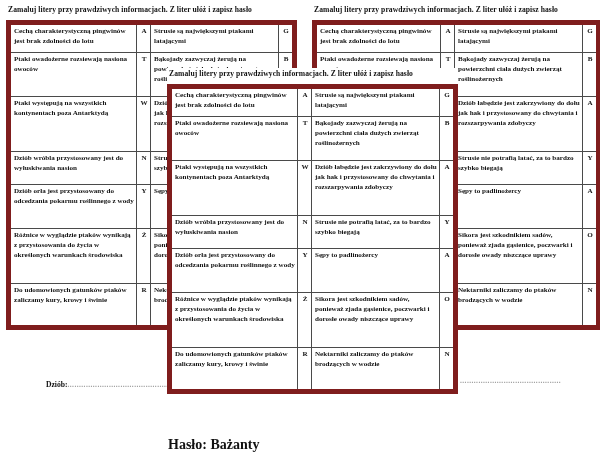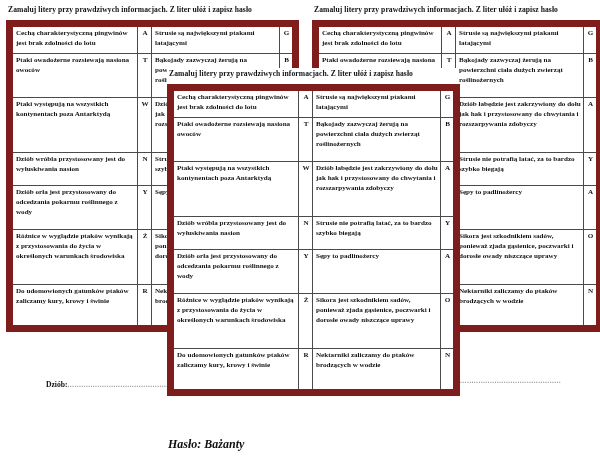--- a/index.html
+++ b/index.html
@@ -26,21 +26,21 @@
     font-weight: bold;
     line-height: 1.45;
     color: #111;
     margin: 0 0 5px 2px;
     letter-spacing: 0.01em;
   }
   table.quiz {
     border-collapse: collapse;
     table-layout: fixed;
     background: #ffffff;
-    border: 7px solid #7f1d1d;
+    border: 5px solid #7f1d1d;
   }
   table.quiz td {
     border: 1px solid #4a4a4a;
     vertical-align: top;
     font-size: 7.1px;
     font-weight: bold;
     line-height: 1.42;
     padding: 1px 2px 1px 3px;
     color: #141414;
     background: #ffffff;
@@ -65,25 +65,24 @@
     color: #111;
   }
   .dots {
     display: inline-block;
     color: #9a9a9a;
     letter-spacing: 0.4px;
     font-size: 7.6px;
   }
   .haslo-answer {
     position: absolute;
-    font-size: 12px;
+    font-size: 14px;
     font-weight: bold;
     color: #111;
     white-space: nowrap;
-    font-style: italic;
   }
 </style>
 </head>
 <body>
 
 <div class="worksheet" style="left:6px; top:4px; width:290px;">
   <p class="ws-instruction">Zamaluj litery przy prawdziwych informacjach. Z liter ułóż i zapisz hasło</p>
   <table class="quiz" style="width:288px;">
     <colgroup>
         <col style="width:128px">

